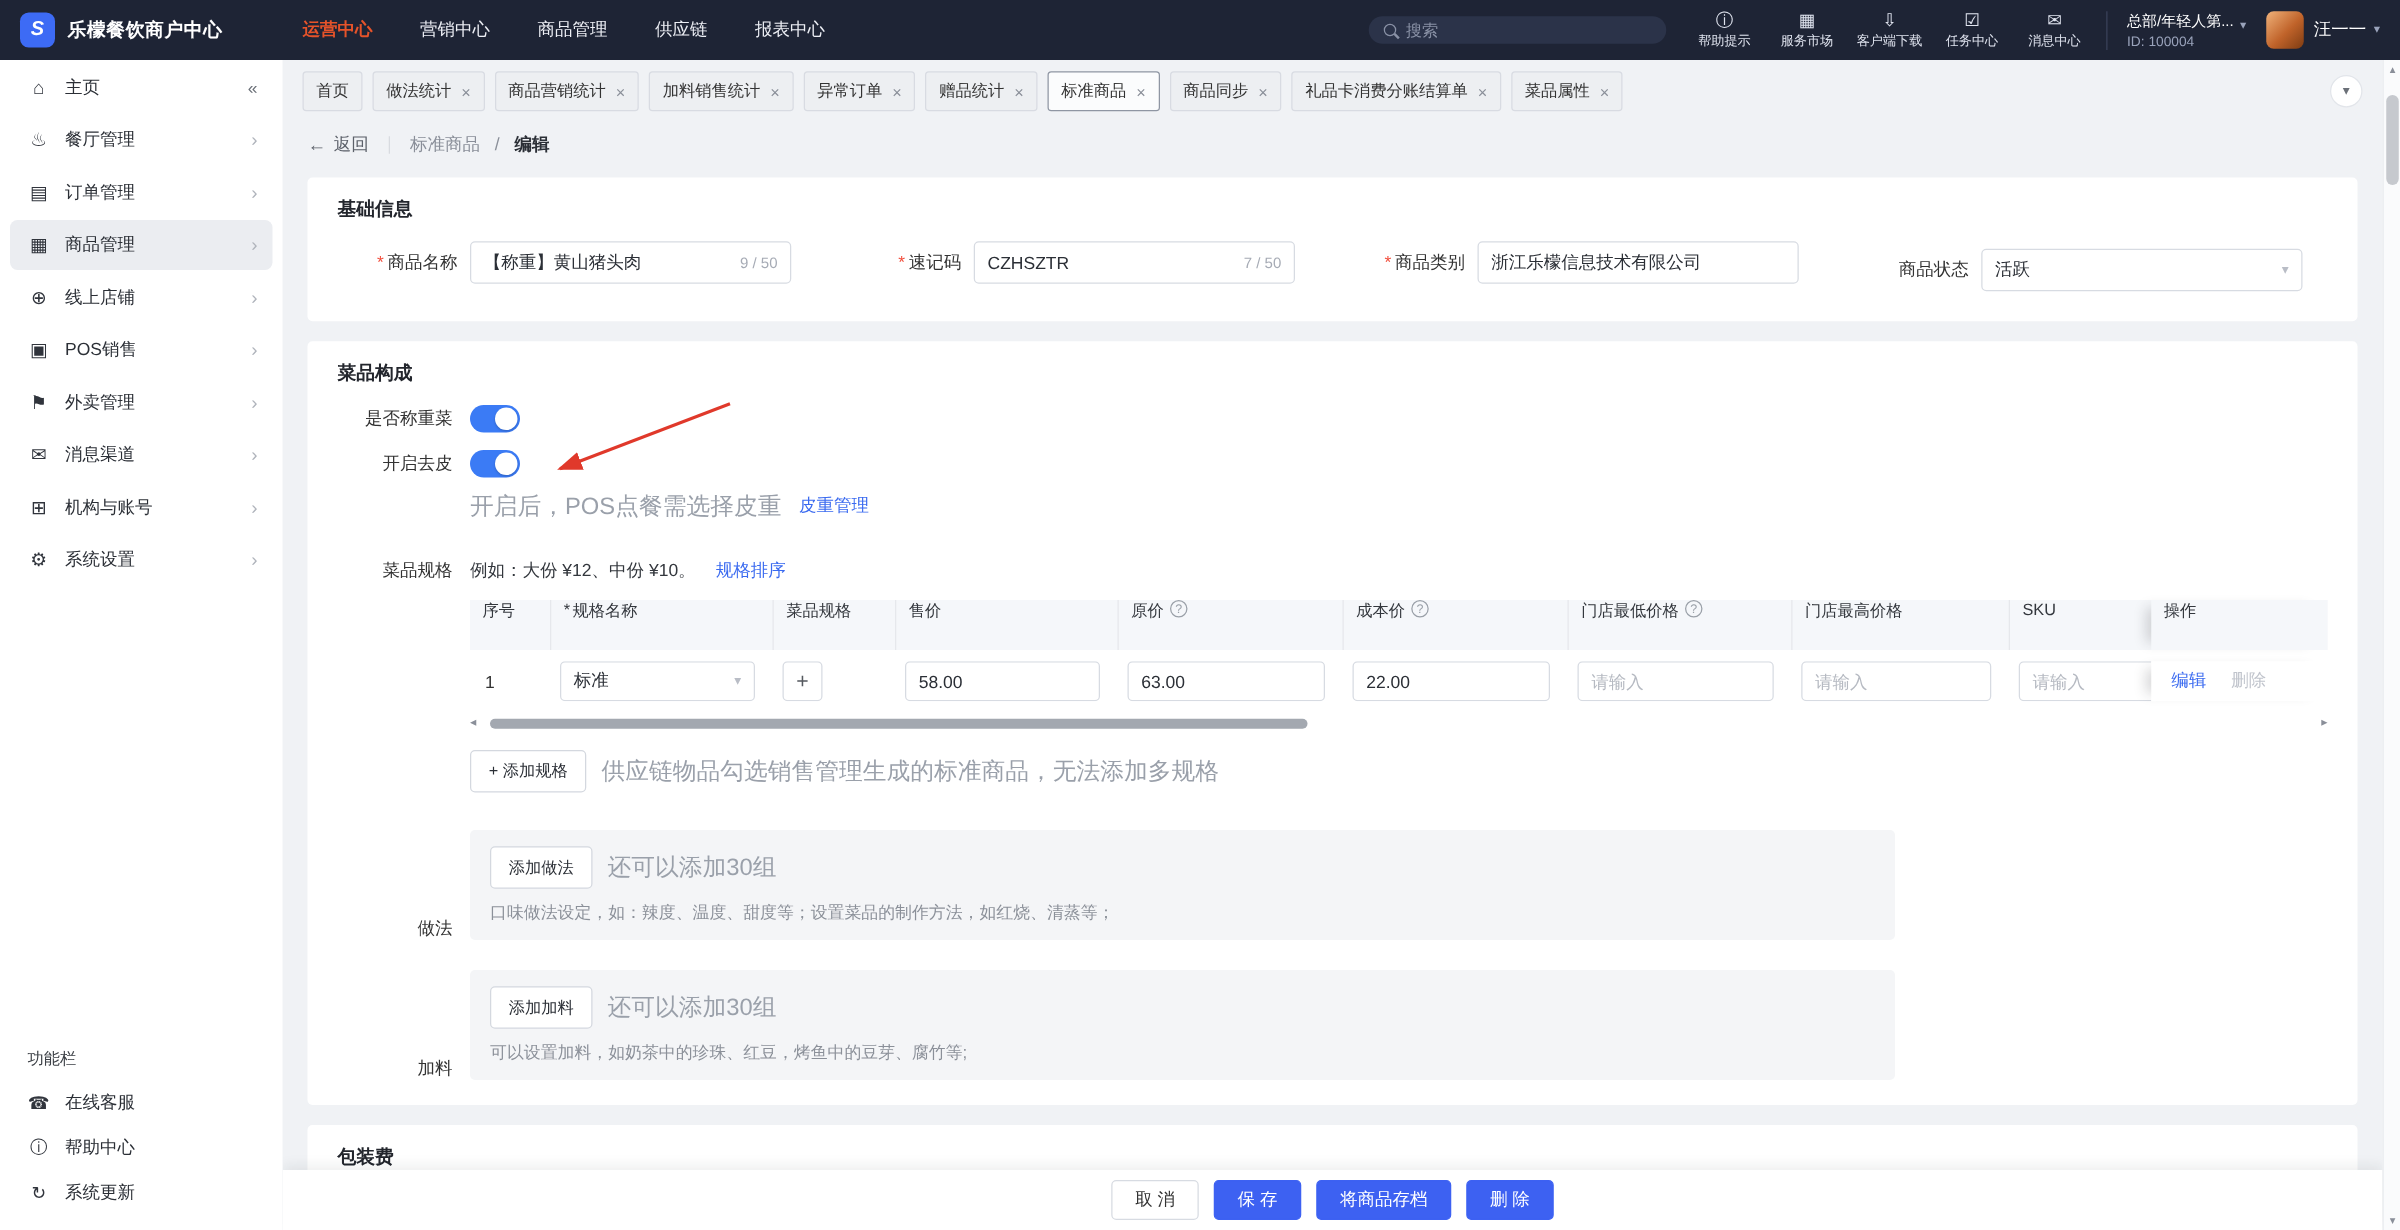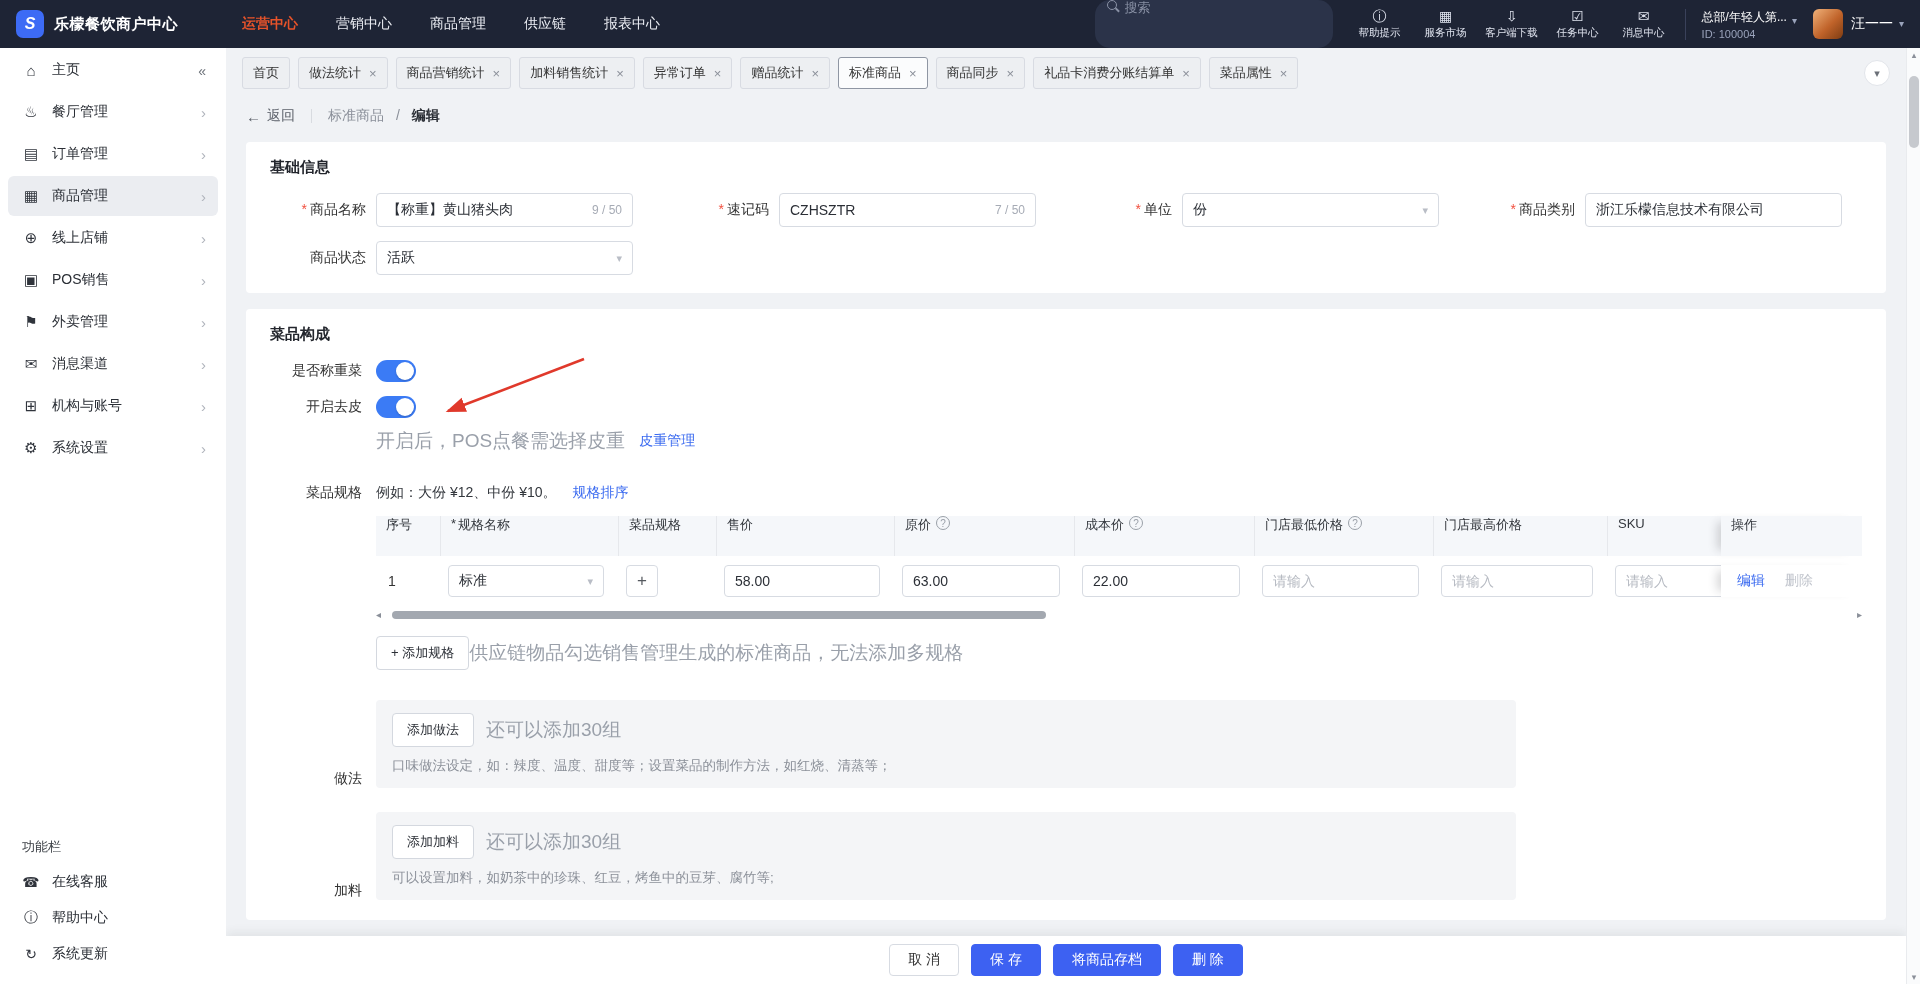--- a/index.html
+++ b/index.html
@@ -6,21 +6,21 @@
   html,body{width:1920px;height:984px;overflow:hidden;font-family:"Liberation Sans","DejaVu Sans",sans-serif;font-size:14px;color:#333;background:#f0f2f5}
 
   
   .topbar{height:48px;background:#1e2435;display:flex;align-items:center;color:#fff;padding:0 16px;position:relative;z-index:20}
   .brand{display:flex;align-items:center;gap:10px;width:212px;flex-shrink:0}
   .logo{width:28px;height:28px;border-radius:7px;background:#3d6bf5;color:#fff;display:flex;align-items:center;justify-content:center;font-weight:bold;font-size:16px;font-style:italic}
   .brand-name{font-size:15px;font-weight:bold;letter-spacing:.5px;white-space:nowrap}
   .top-nav{display:flex;gap:38px;margin-left:14px}
   .nav-item{font-size:14px;color:#edeff5;cursor:pointer;white-space:nowrap}
   .nav-item.f-active{color:#e6532a;font-weight:bold}
-  .top-search{margin-left:auto;display:flex;align-items:flex-start;gap:8px;background:#2b3349;border-radius:15px;height:48px;width:238px;padding:0 12px;flex-shrink:0}
+  .top-search{margin-left:auto;display:flex;align-items:center;gap:8px;background:#2b3349;border-radius:15px;height:22px;width:238px;padding:0 12px;flex-shrink:0}
   .mag-icon{width:10px;height:10px;border:1.5px solid #8a92a6;border-radius:50%;position:relative;flex-shrink:0}
   .mag-icon::after{content:'';position:absolute;width:5px;height:1.5px;background:#8a92a6;transform:rotate(45deg);right:-4px;bottom:-1px}
   .top-search input{background:transparent;border:none;outline:none;color:#dfe3ee;font:inherit;font-size:13px;width:100%}
   .top-search input::placeholder{color:#8a92a6}
   .top-utils{display:flex;margin-left:14px}
   .util{width:66px;display:flex;flex-direction:column;align-items:center;gap:3px;font-size:10.5px;color:#dfe3ee;cursor:pointer}
   .util .u-icon{font-size:14px;line-height:14px}
   .org{margin-left:8px;padding-left:16px;border-left:1px solid #3a415a;flex-shrink:0}
   .org-line1{font-size:12px;display:flex;gap:5px;align-items:flex-end;white-space:nowrap}
   .org-line2{font-size:11px;color:#9aa3bb;margin-top:2px}
@@ -138,21 +138,21 @@
   .op-delete{color:#c0c4cc;cursor:pointer}
 
   .h-scrollbar{height:14px;position:relative;margin-top:2px}
   .hs-thumb{position:absolute;left:16px;top:3px;width:44%;height:8px;background:#a3a8b0;border-radius:4px;cursor:pointer}
   .hs-arrow{position:absolute;top:0;font-size:10px;color:#8a8f99;cursor:pointer;line-height:14px}
   .hs-arrow.left{left:0}
   .hs-arrow.left::after{content:"◂"}
   .hs-arrow.right{right:0}
   .hs-arrow.right::after{content:"▸"}
 
-  .add-spec-row{margin-left:106px;margin-top:14px;display:flex;align-items:center;gap:0}
+  .add-spec-row{margin-left:106px;margin-top:14px;display:flex;align-items:center;gap:12px}
   .outline-btn{background:#fff;border:1px solid #d4d8df;border-radius:4px;padding:7px 14px;font-size:13px;color:#2b2f36;cursor:pointer;font-family:inherit;white-space:nowrap}
 
   .gray-panel{background:#f4f5f7;border-radius:4px;padding:13px 16px;width:1140px;max-width:100%}
   .panel-line1{display:flex;align-items:center;gap:12px}
   .panel-hint{color:#8b9099;font-size:13.5px;margin-top:10px}
   .sec-gap{margin-top:30px}
   .label-pad{padding-top:8px}
 
   
   .action-bar{position:absolute;left:0;right:0;bottom:0;height:48px;background:#fff;box-shadow:0 -3px 10px rgba(29,35,41,.08);display:flex;align-items:center;justify-content:center;gap:12px;z-index:5}
@@ -446,27 +446,20 @@
             </div>
           </div>
           <div class="field">
             <span class="flabel required">速记码</span>
             <div class="control">
               <input value="CZHSZTR" style="">
               <span class="counter">7 / 50</span>
             </div>
           </div>
           <div class="field">
-            <span class="flabel required">单位</span>
-            <div class="control">
-              <span class="sel-value">份</span>
-              <span class="chev-icon sel-chev"></span>
-            </div>
-          </div>
-          <div class="field">
             <span class="flabel required">商品类别</span>
             <div class="control">
               <input value="浙江乐檬信息技术有限公司" style="">
             </div>
           </div>
           <div class="field" style="margin-bottom:2px">
             <span class="flabel">商品状态</span>
             <div class="control">
               <span class="sel-value">活跃</span>
               <span class="chev-icon sel-chev"></span>

